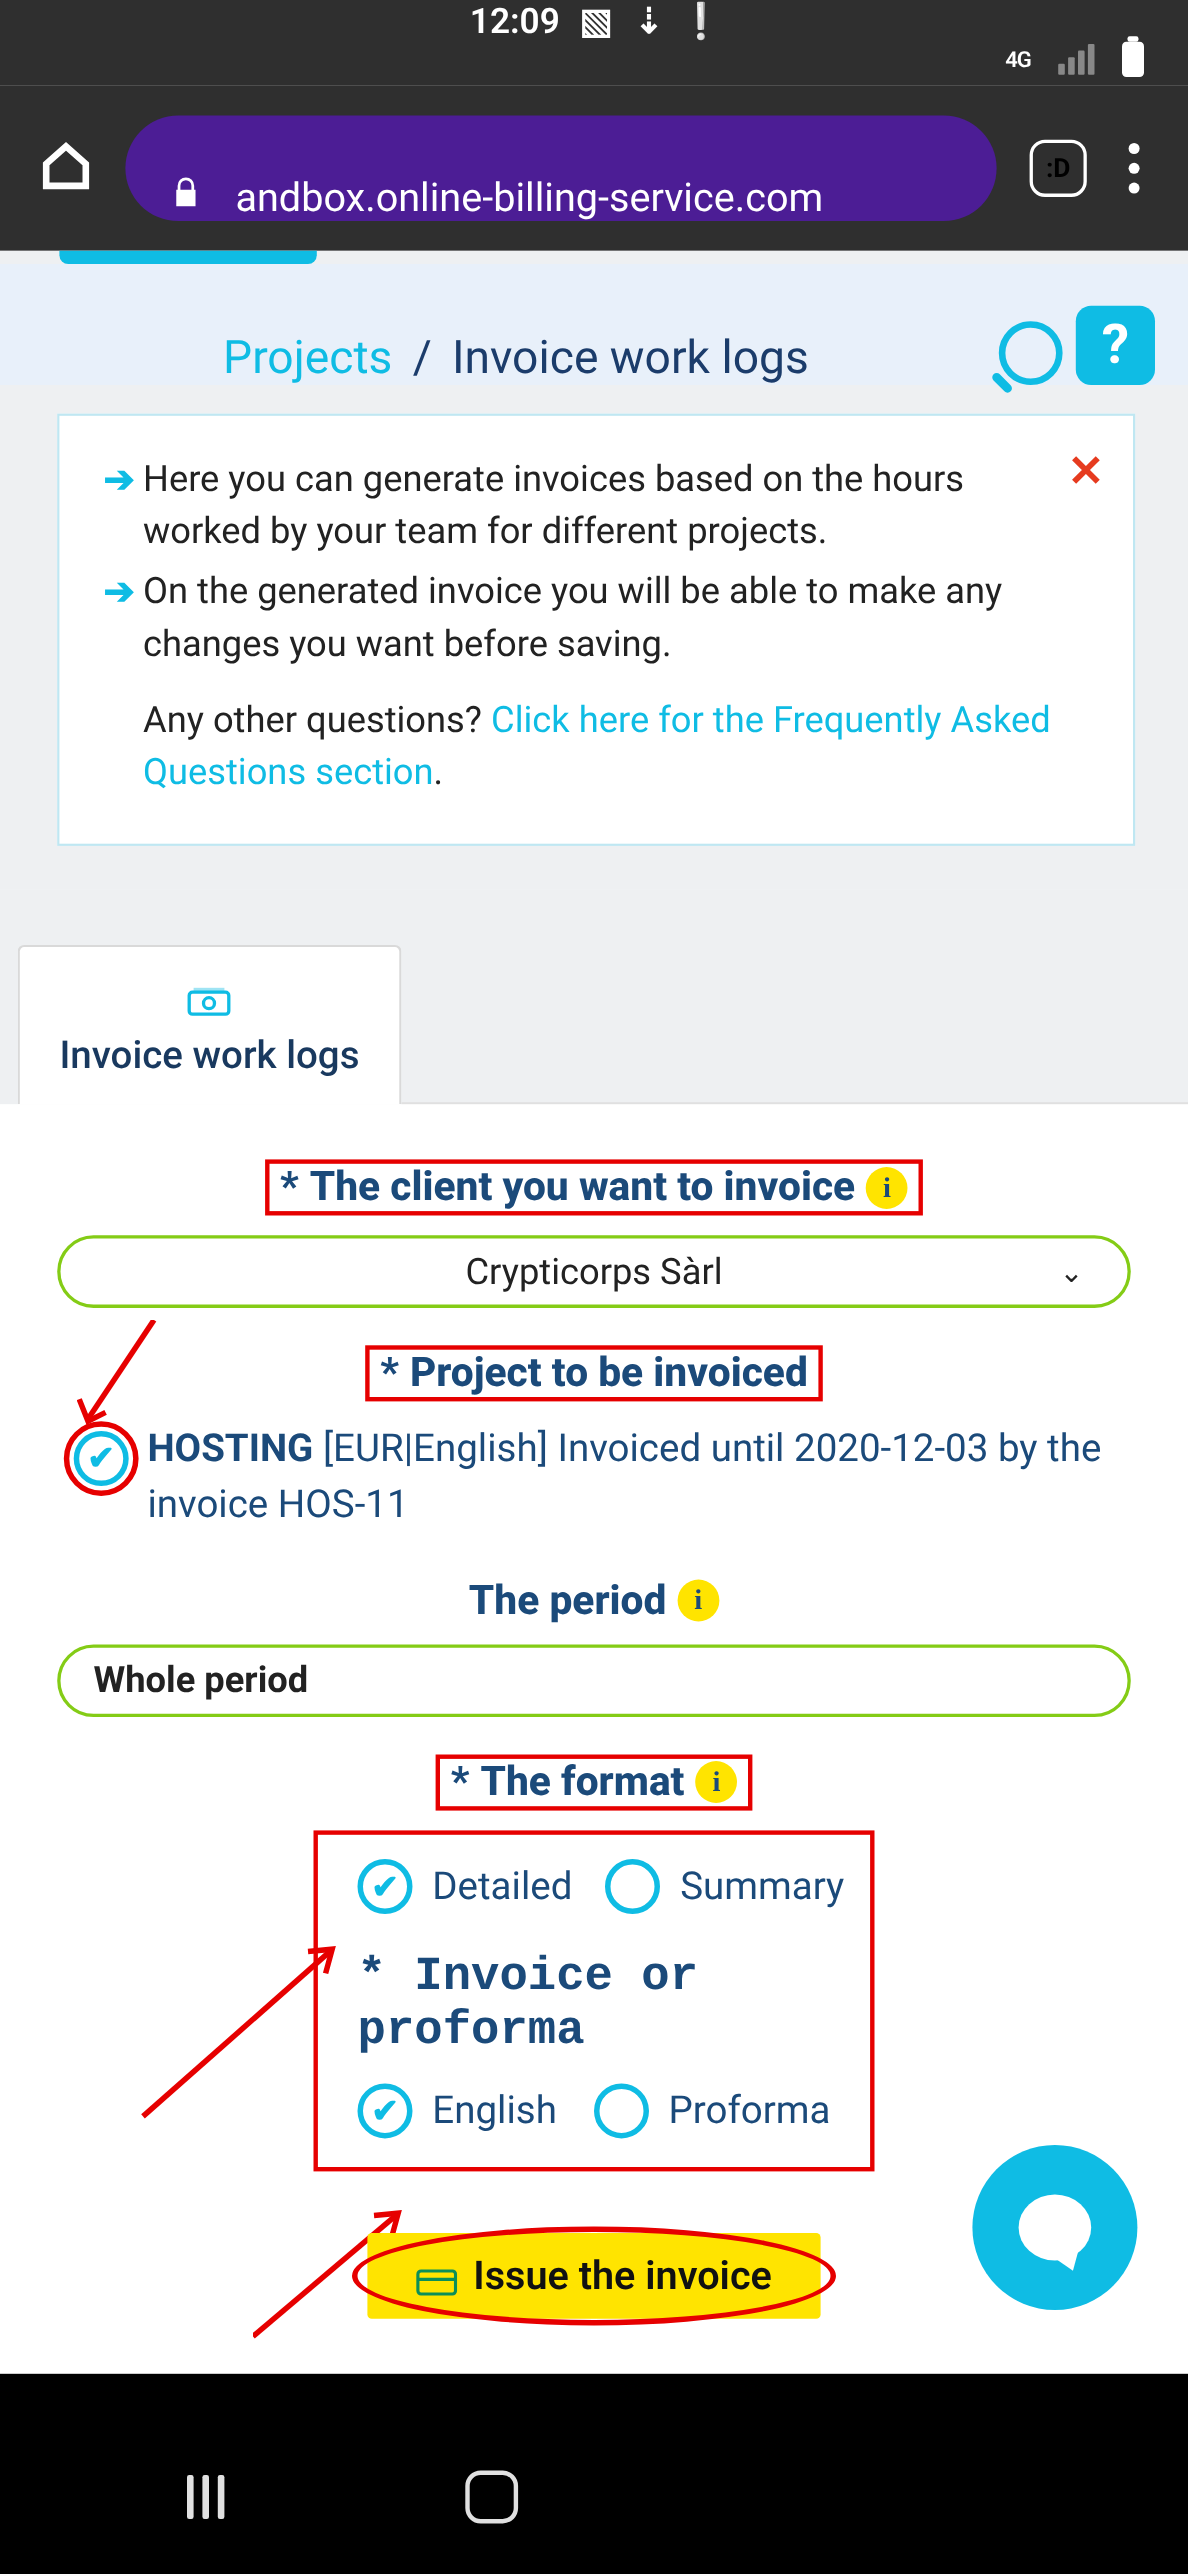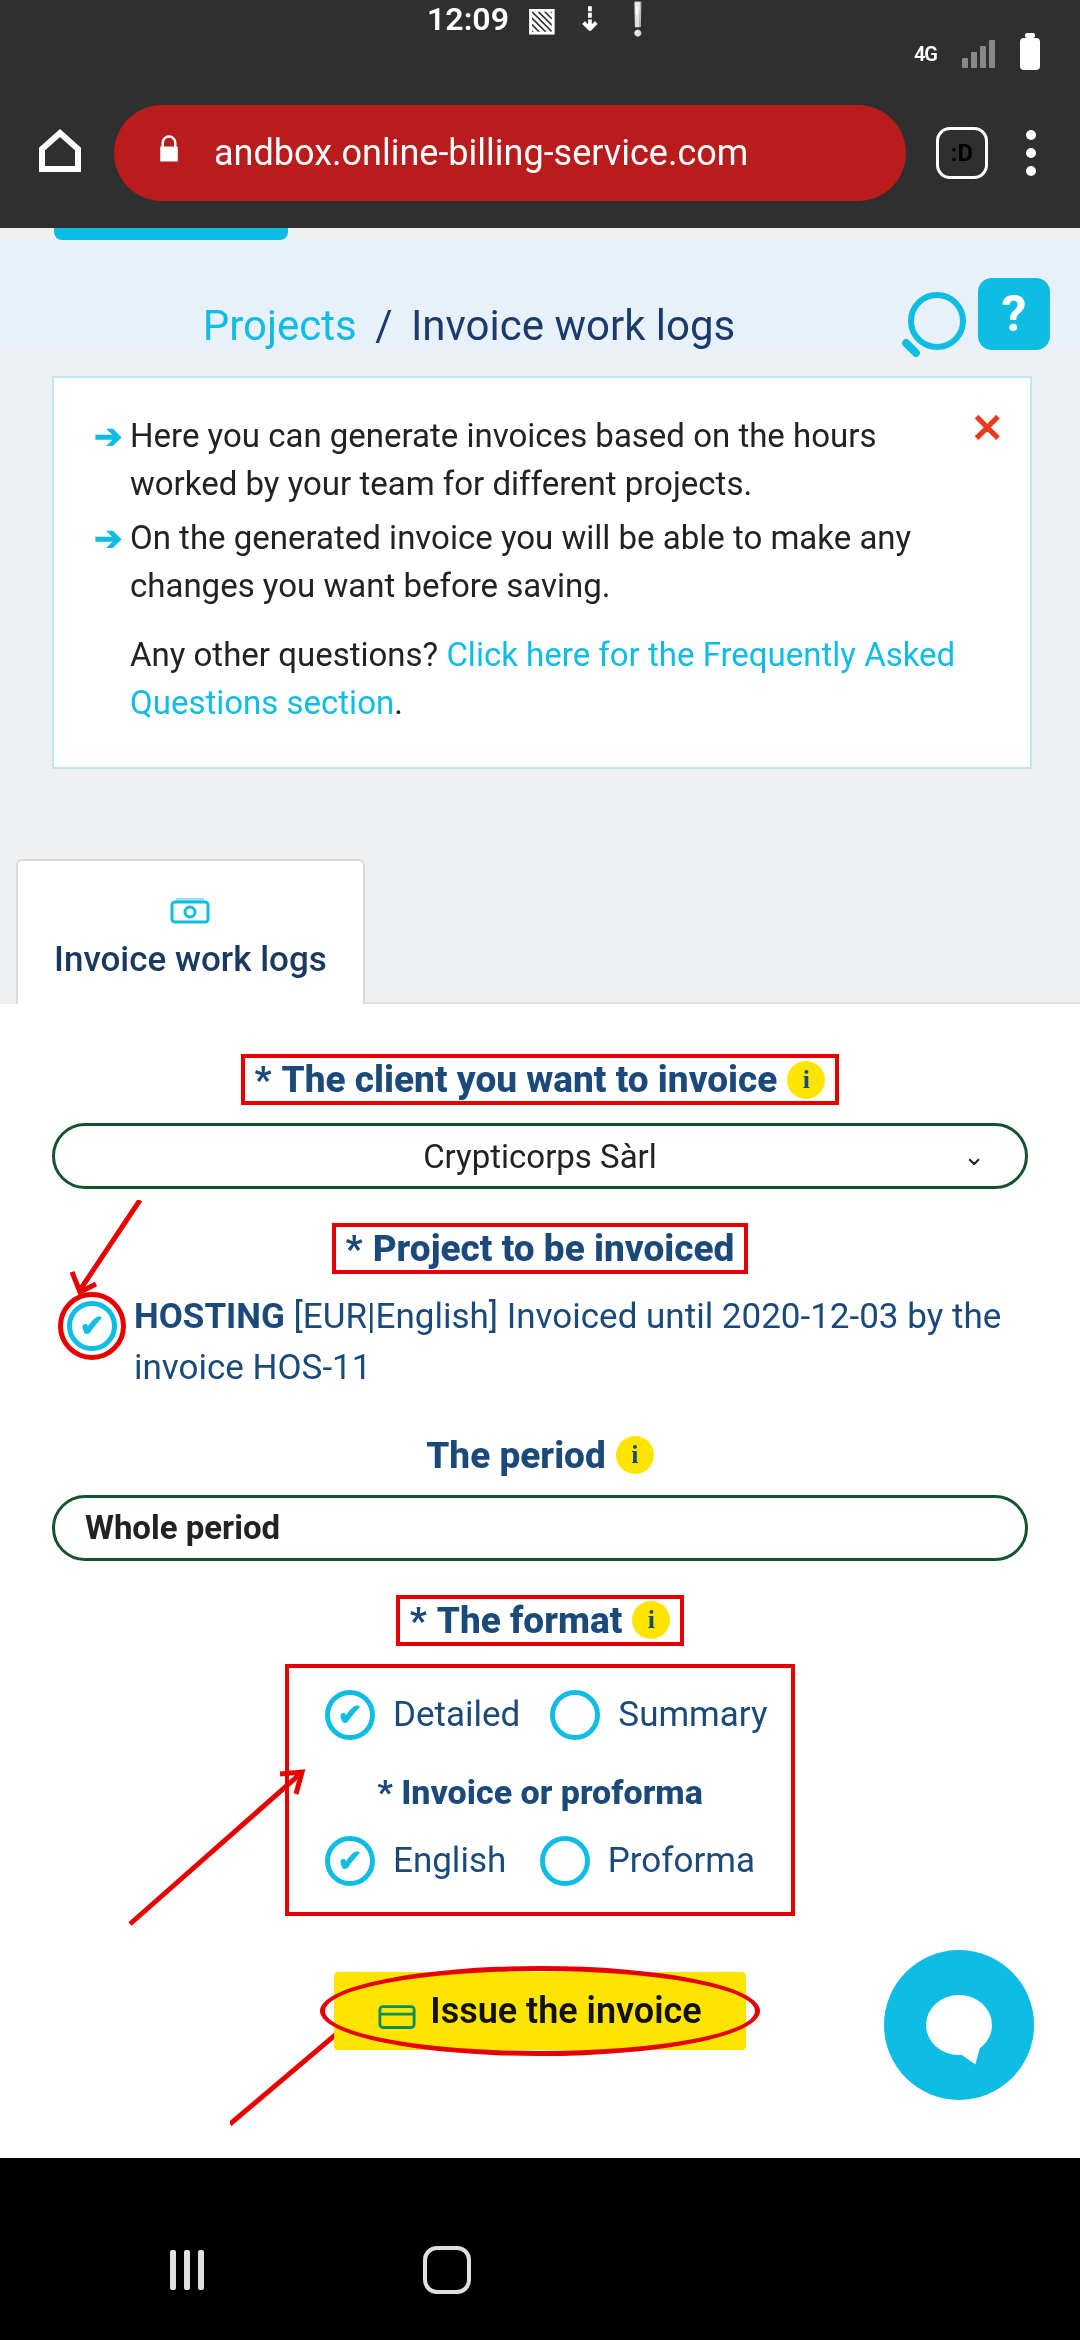--- a/index.html
+++ b/index.html
@@ -39,24 +39,24 @@
     background: #2f2f2f;
     display: flex;
     align-items: center;
     padding: 0 36px;
     gap: 30px;
   }
   .home-icon svg { width: 48px; height: 48px; fill: none; stroke: #fff; stroke-width: 3; }
   .url-pill {
     flex: 1;
     height: 96px;
-    background: #b91c1c;
+    background: #4c1d95;
     border-radius: 48px;
     display: flex;
-    align-items: center;
+    align-items: flex-end;
     padding: 0 40px;
     gap: 30px;
     color: #fff;
     font-size: 36px;
   }
   .lock-icon svg { width: 30px; height: 34px; fill: #fff; }
   .tab-count { width:52px; height:52px; border:3px solid #fff; border-radius:14px; display:flex; align-items:center; justify-content:center; font-size:24px; font-weight:700; }
   .kebab { display:flex; flex-direction:column; gap:8px; padding: 0 8px;}
   .kebab span{width:10px;height:10px;background:#fff;border-radius:50%;}
   
@@ -113,21 +113,21 @@
   .form-area { background:#fff; padding: 50px 52px 90px 52px; position:relative; }
   .red-outline { border: 4px solid #e60000; display:inline-block; padding: 0 10px; }
   .field-row { text-align:center; margin-bottom: 18px; }
   .label-core { font-size:37px; font-weight:800; color:#1b4a7a; display:inline-flex; align-items:center; gap:10px;}
   .star { color:#1b4a7a; }
   .info-badge {
     width:38px;height:38px;background:#ffe400;border-radius:50%;display:inline-flex;align-items:center;justify-content:center;
     color:#1b4a7a;font-weight:800;font-size:26px;font-family:serif;
   }
   .pill-select {
-    width: 100%; border: 3px solid #14532d; border-radius: 50px; height: 66px;
+    width: 100%; border: 3px solid #84cc16; border-radius: 50px; height: 66px;
     display:flex; align-items:center; justify-content:center; font-size:33px; color:#222;
     position:relative; margin-bottom: 34px; background:#fff;
   }
   .pill-select .chev { position:absolute; right:40px; font-size:26px; }
   .pill-left { justify-content:flex-start; padding-left:30px;font-weight:bold; }
 
   .project-row { display:flex; align-items:flex-start; gap:8px; font-size:35px; color:#1b4a7a; line-height:1.45; margin:14px 0 40px 0; padding: 0 6px;}
   .radio-check {
     width:50px;height:50px;border:5px solid #0fbce4;border-radius:50%;flex-shrink:0;
     display:flex;align-items:center;justify-content:center;color:#0fbce4;font-weight:900;font-size:30px;
@@ -141,21 +141,21 @@
     border:5px solid #e60000; border-radius:50%; width:68px; height:68px; display:flex; align-items:center; justify-content:center; flex-shrink:0;
   }
 
   .period-label { text-align:center; margin: 10px 0 18px 0; }
 
   .format-box {
     border: 4px solid #e60000; padding: 22px 36px 26px 36px; width: 510px; margin: 18px auto 0 auto;
   }
   .opt-row { display:flex; align-items:center; justify-content:space-between; gap:30px; }
   .opt-item { display:flex; align-items:center; gap:18px; font-size:35px; color:#1b4a7a; }
-  .sub-label { text-align:center; margin: 32px 0 24px 0; font-size:34px; font-weight:800; color:#1b4a7a;}
+  .sub-label { margin: 32px 0 24px 0; font-size:43px; font-weight:800; color:#1b4a7a;font-family:Liberation Mono, monospace;}
 
   .issue-wrap { text-align:center; margin-top: 56px; position:relative; }
   .issue-btn {
     display:inline-flex; align-items:flex-end; gap:14px; background:#ffe400; padding: 18px 44px;
     font-size:36px; font-weight:600; color:#111; border-radius:4px; position:relative;
   }
   .issue-oval {
     position:absolute; border:5px solid #e60000; border-radius:50%; width:440px; height:90px;
     left:50%; top:50%; transform:translate(-50%,-50%);
   }

